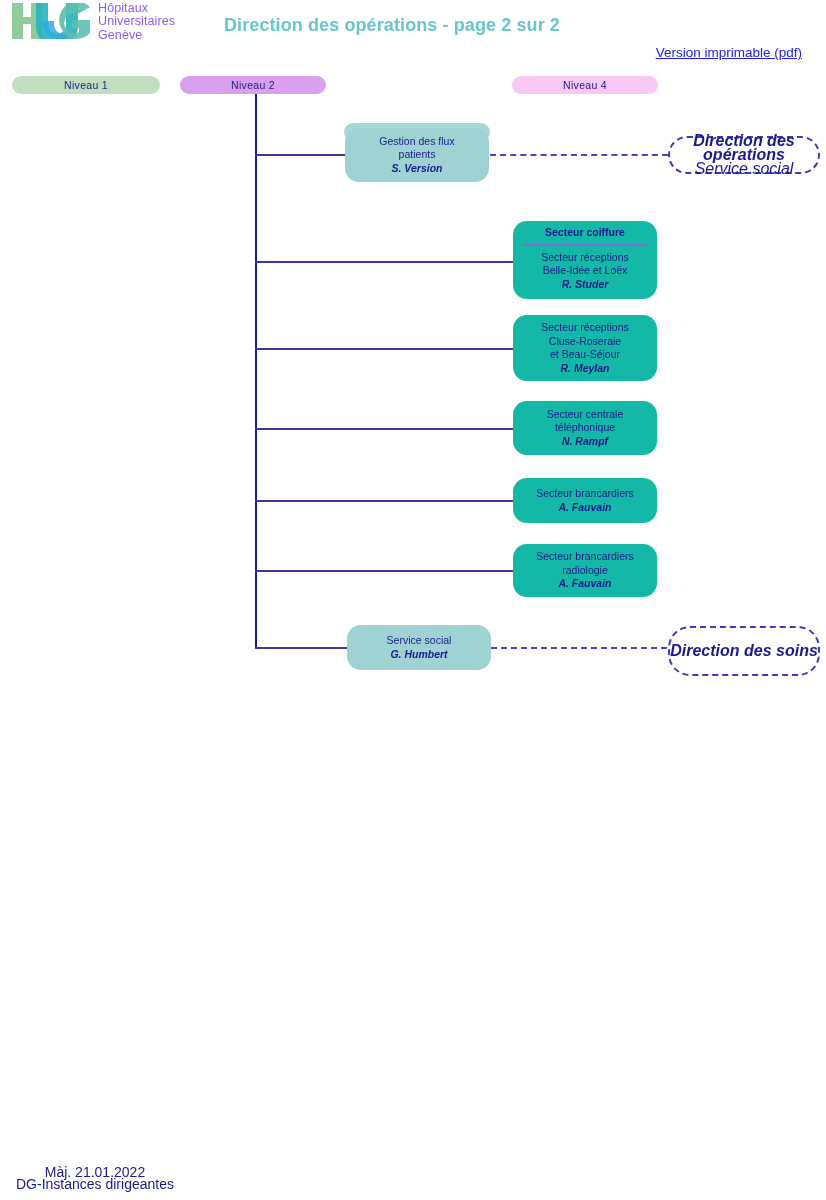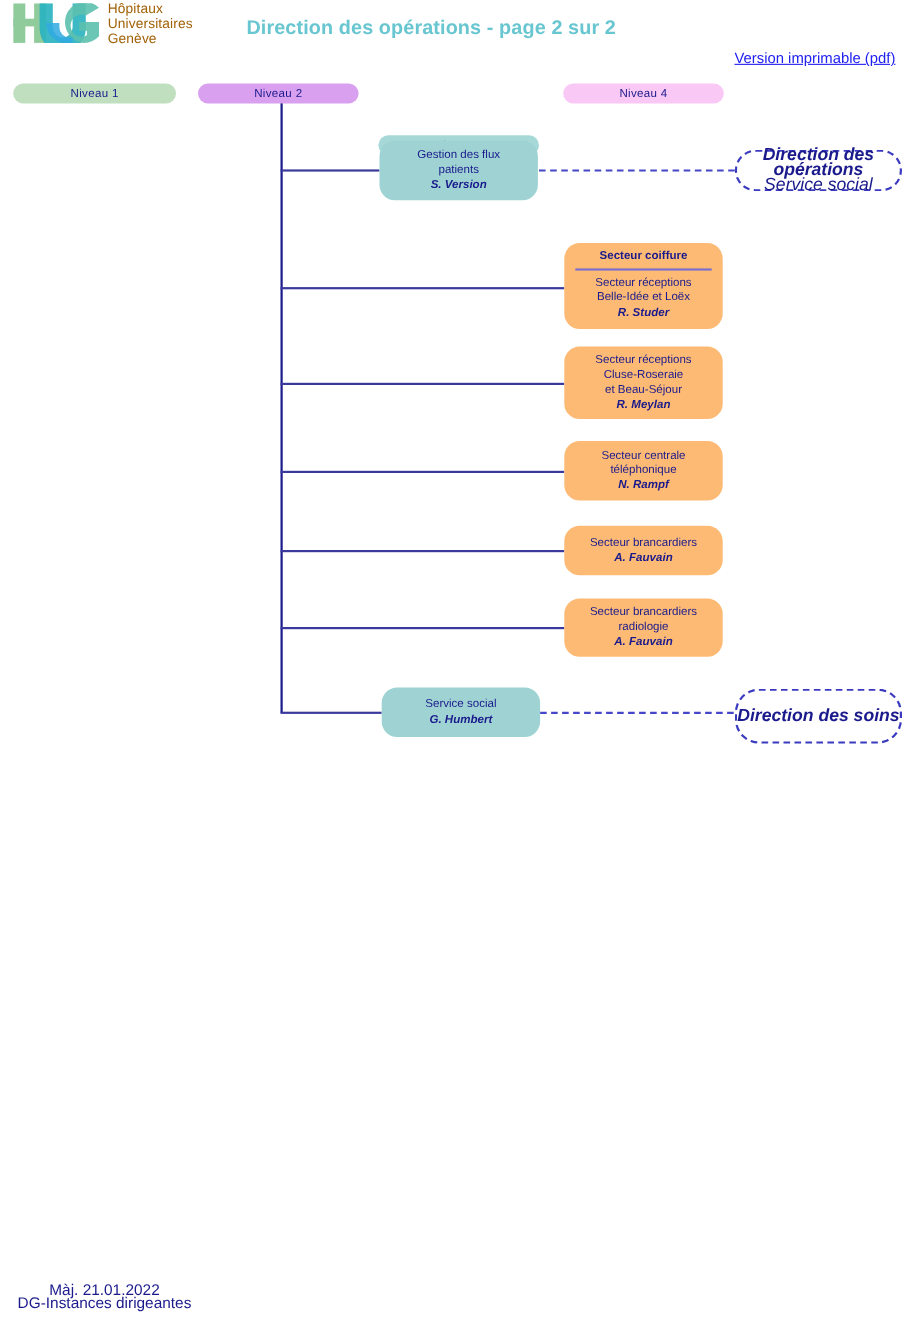--- a/index.html
+++ b/index.html
@@ -16,32 +16,32 @@
   }
 
   
   #header { position: absolute; left: 0; top: 0; width: 826px; height: 70px; }
 
   #logo-mark { position: absolute; left: 12px; top: 3px; width: 78px; height: 36px; }
 
   #logo-wordmark {
     position: absolute; left: 98px; top: 2px;
     font-size: 12.5px; line-height: 13.3px;
-    color: #a16207; font-weight: 400; letter-spacing: 0.1px;
+    color: #8b5cf6; font-weight: 400; letter-spacing: 0.1px;
   }
   #logo-wordmark div { white-space: nowrap; }
 
   #page-title {
     position: absolute; left: 224px; top: 15px;
     font-size: 18px; font-weight: bold;
     color: #67c6d0; letter-spacing: 0.1px; white-space: nowrap;
   }
 
   #print-link {
-    position: absolute; right: 12px; top: 45px;
+    position: absolute; right: 24px; top: 45px;
     font-size: 13.5px; color: #2020f0;
     text-decoration: underline; white-space: nowrap; cursor: pointer;
   }
 
   
   .level-pill {
     position: absolute; top: 76px; height: 18px;
     border-radius: 9px;
     font-size: 10.5px; font-weight: normal;
     color: #1a1a8c;
@@ -76,21 +76,21 @@
     text-align: center;
     font-size: 10.5px;
     line-height: 13.5px;
     color: #1a1a8c;
     padding: 3px 6px;
   }
   .node .title { font-weight: normal; }
   .node .person { font-weight: bold; font-style: italic; }
 
   .node.teal { background: #9fd3d3; }
-  .node.pink { background: #fdba74; }
+  .node.pink { background: #14b8a6; }
 
   
   .node.split { justify-content: flex-start; padding: 0; }
   .split-top {
     width: 100%; padding: 5px 6px 4px;
     font-weight: bold; text-align: center;
   }
   .split-divider {
     width: 86%; height: 2px; background: #7b6fd0; margin: 0 auto;
   }

